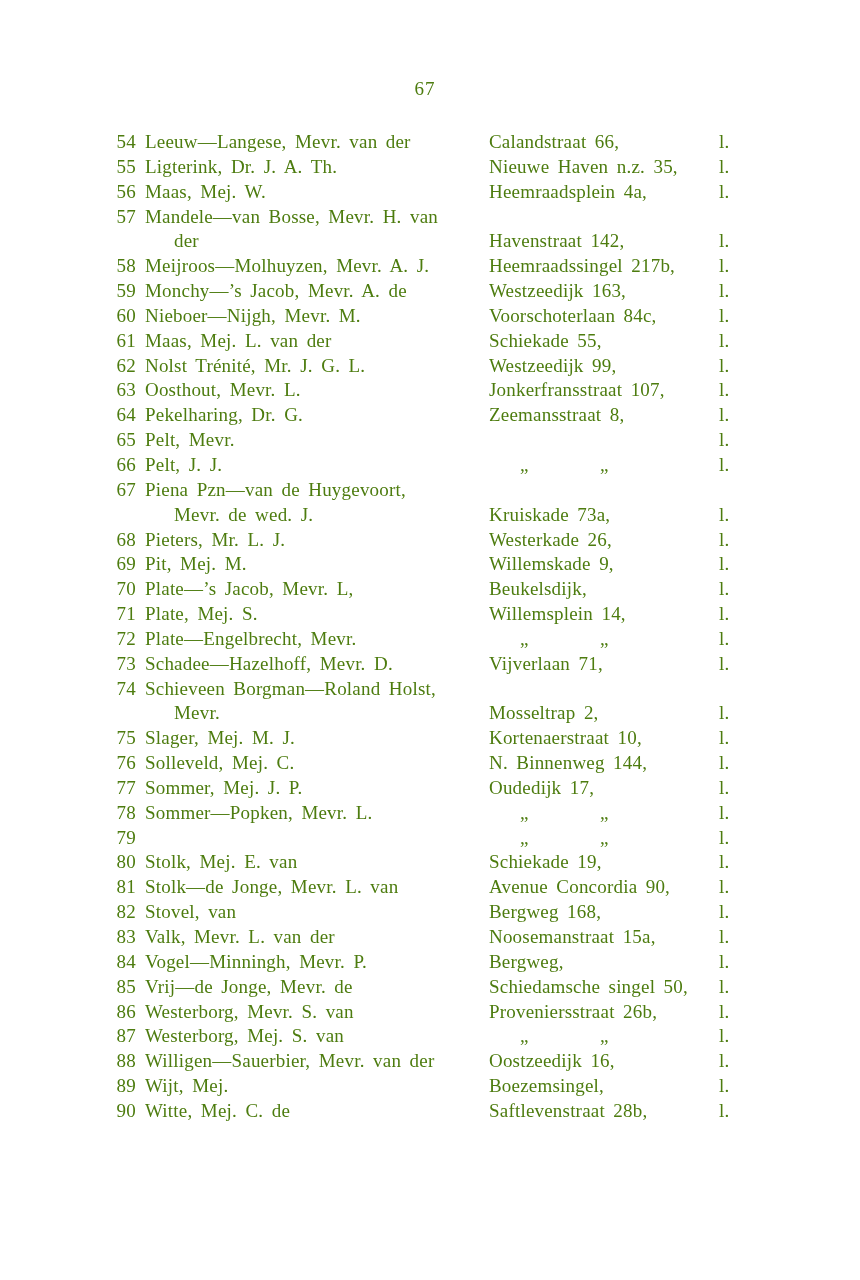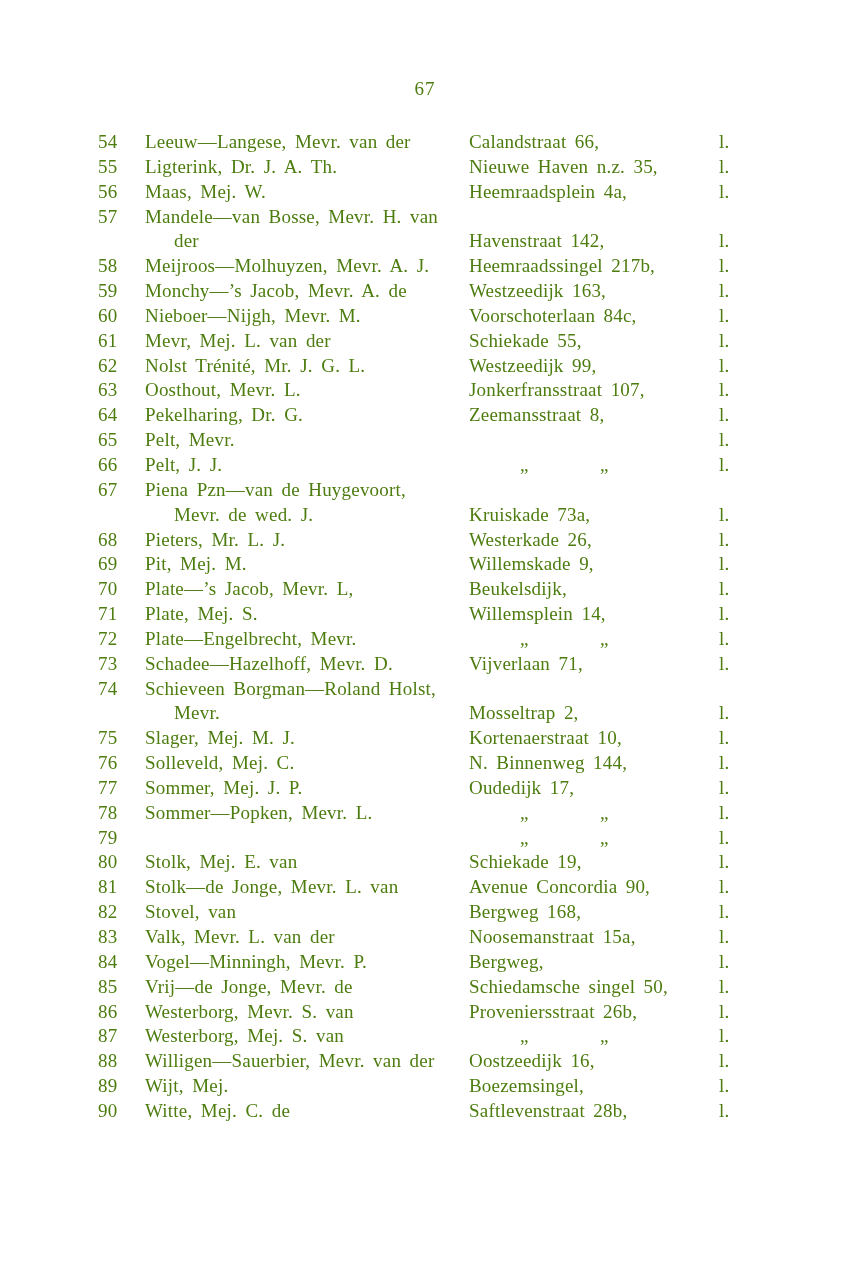--- a/index.html
+++ b/index.html
@@ -36,31 +36,32 @@
     height: 24.85px;
     font-size: 19px;
     letter-spacing: 0.2px;
     word-spacing: 3.5px;
     white-space: nowrap;
   }
   .num {
     position: absolute;
     left: 98px;
     width: 38px;
+    text-align: right;
   }
   .name {
     position: absolute;
     left: 145px;
   }
   .name.indent {
     left: 174px;
   }
   .address {
     position: absolute;
-    left: 469px;
+    left: 489px;
   }
   .ditto1 {
     position: absolute;
     left: 520px;
   }
   .ditto2 {
     position: absolute;
     left: 600px;
   }
   .mark {
@@ -114,21 +115,21 @@
         <span class="mark">l.</span>
       </div>
       <div class="row">
         <span class="num">60</span>
         <span class="name">Nieboer—Nijgh, Mevr. M.</span>
         <span class="address">Voorschoterlaan 84c,</span>
         <span class="mark">l.</span>
       </div>
       <div class="row">
         <span class="num">61</span>
-        <span class="name">Mevr, Mej. L. van der</span>
+        <span class="name">Maas, Mej. L. van der</span>
         <span class="address">Schiekade 55,</span>
         <span class="mark">l.</span>
       </div>
       <div class="row">
         <span class="num">62</span>
         <span class="name">Nolst Trénité, Mr. J. G. L.</span>
         <span class="address">Westzeedijk 99,</span>
         <span class="mark">l.</span>
       </div>
       <div class="row">

